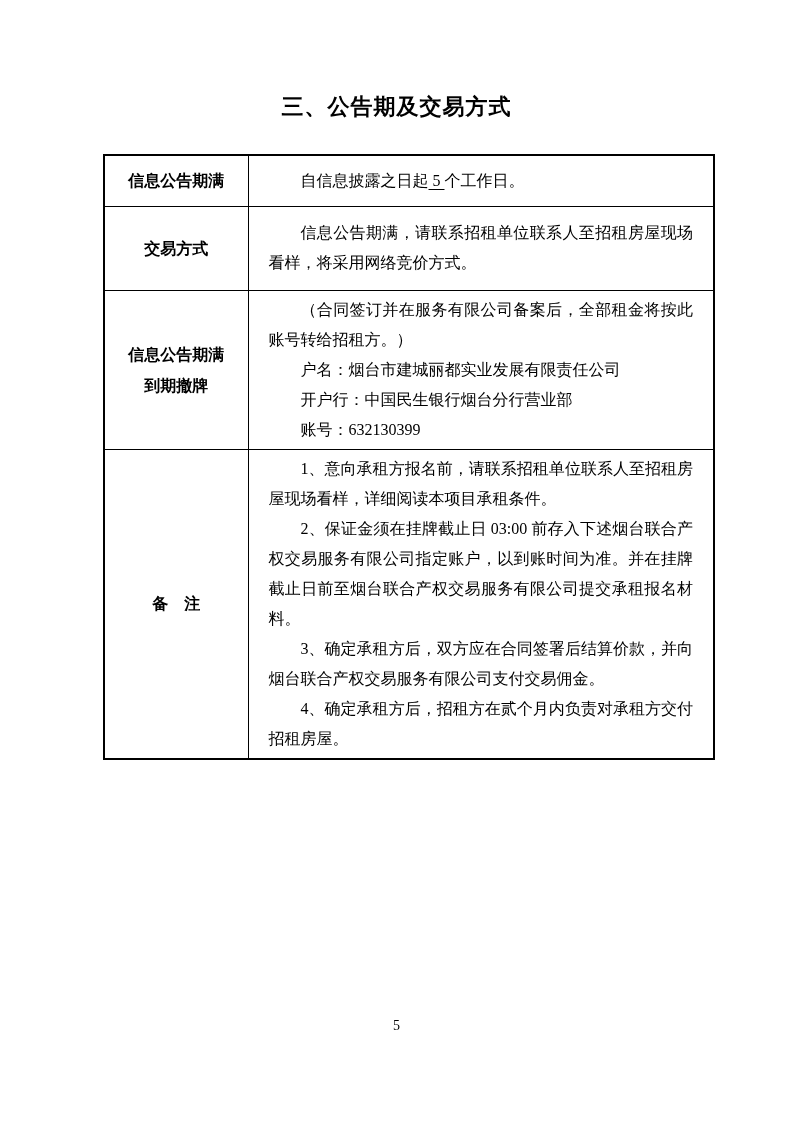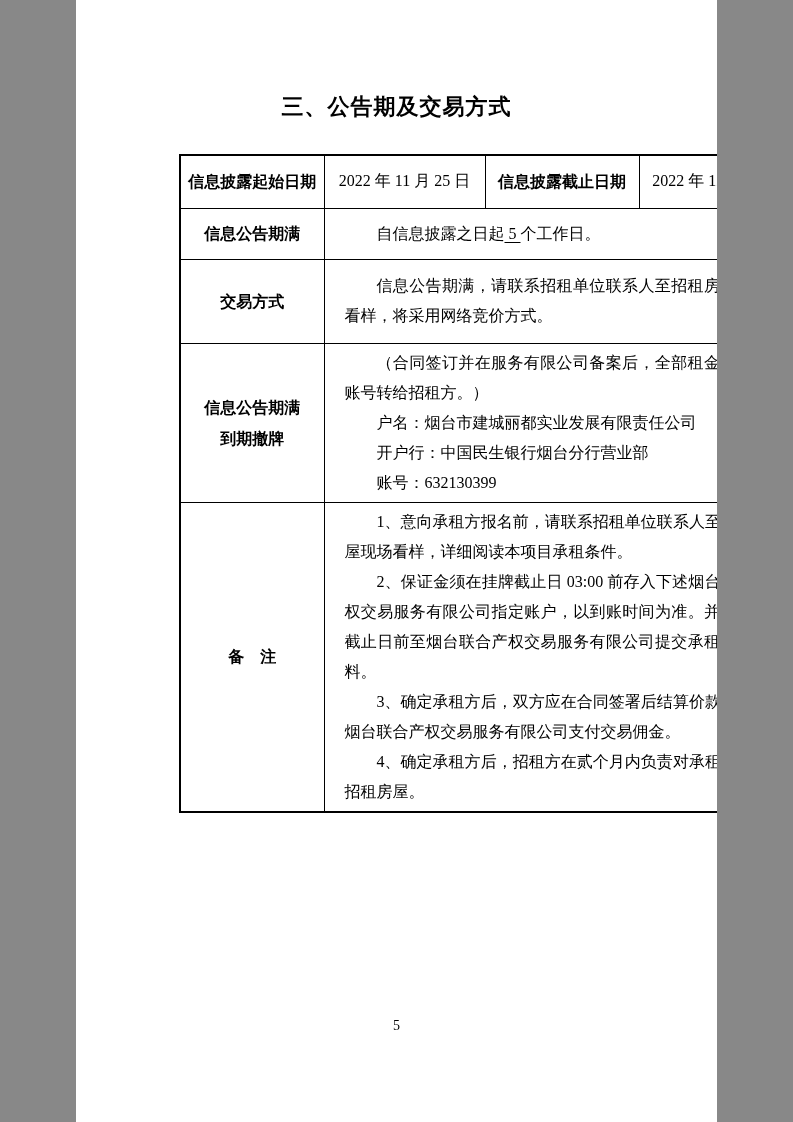--- a/index.html
+++ b/index.html
@@ -1,19 +1,19 @@
 <!DOCTYPE html>
 <html><head>
 <meta charset="utf-8">
 <style>
   * { box-sizing: border-box; }
   html, body { margin: 0; padding: 0; background: #888; }
   .page {
     position: relative;
-    width: 641px;
+    width: 793px;
     height: 1122px;
     margin: 0 auto;
     background: #ffffff;
     font-family: "Liberation Serif", "DejaVu Serif", serif;
     color: #000000;
     overflow: hidden;
   }
   .doc-title {
     position: absolute;
     top: 92px;
@@ -82,26 +82,20 @@
 
   <table class="main-table">
     <colgroup>
       <col style="width:144px">
       <col style="width:161px">
       <col style="width:154px">
       <col style="width:151px">
     </colgroup>
 
     <tbody>
-        <tr style="height:53px">
-      <td class="label-cell">信息披露起始日期</td>
-      <td class="value-center">2022 年 11 月 25 日</td>
-      <td class="label-cell">信息披露截止日期</td>
-      <td class="value-center">2022 年 12 月 1 日</td>
-    </tr>
 
     <tr style="height:51px">
       <td class="label-cell">信息公告期满</td>
       <td class="content-cell" colspan="3">
         <p><span>自信息披露之日起</span><span class="u-seg"> 5 </span><span>个工作日。</span></p>
       </td>
     </tr>
 
 
     <tr style="height:84px">

